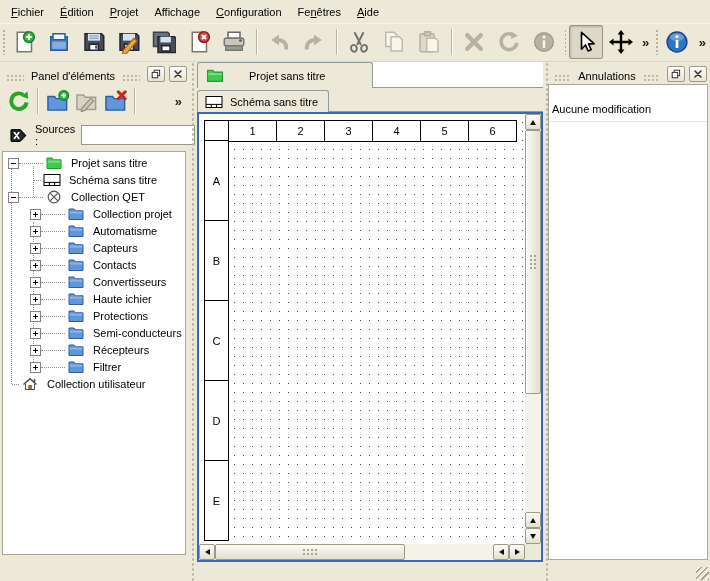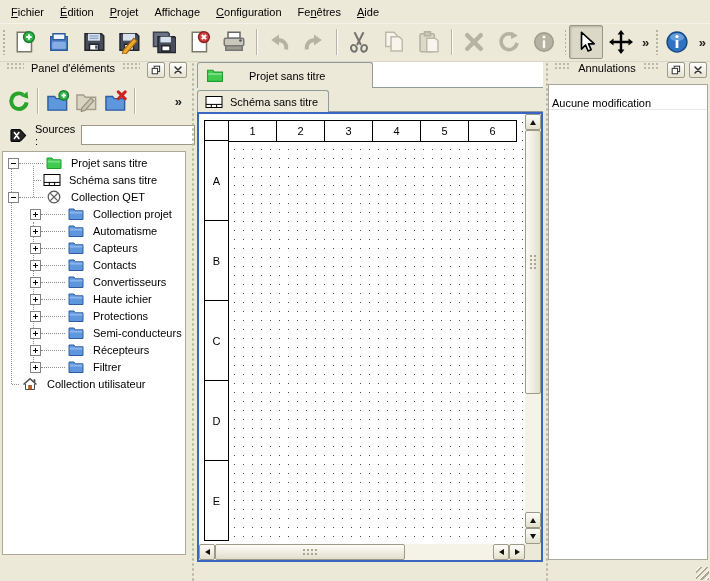--- a/index.html
+++ b/index.html
@@ -17,21 +17,21 @@
   .tb-btn{width:32px;height:32px;margin:0 .5px;display:flex;align-items:center;justify-content:center;border:1px solid transparent;border-radius:2px;flex:none;}
   .tb-btn svg{width:24px;height:24px;}
   .tb-btn.disabled{opacity:.8;}
   .tb-btn.checked{background:#dcd8c8;border:1px solid #9a9786;box-shadow:inset 1px 1px 2px rgba(0,0,0,.18);}
   .tb-sep{width:0;height:26px;margin:0 4px;border-left:1px solid #b8b4a4;border-right:1px solid #fdfcf8;}
   .tb-chevron{font-size:13px;font-weight:bold;color:#222;padding:0 4px;cursor:default;}
 
   
   .dock-left{position:absolute;left:0;top:62px;width:190px;bottom:0;}
   .dock-right{position:absolute;left:548px;top:62px;width:162px;bottom:0;}
-  .dock-title{height:20px;display:flex;align-items:flex-start;padding:0 3px;gap:4px;}
+  .dock-title{height:20px;display:flex;align-items:flex-end;padding:0 3px;gap:4px;}
   .dock-grip{flex:1;height:8px;background-image:radial-gradient(circle,#bdb9a9 1px,transparent 1.3px);background-size:4px 4px;margin:0 3px;}
   .dock-title-text{white-space:nowrap;}
   .dock-btn{width:16px;height:14px;border:1px solid #9d9a88;border-radius:2px;background:linear-gradient(#ffffff,#e6e2d2);display:flex;align-items:center;justify-content:center;flex:none;}
   .dock-btn svg{width:10px;height:10px;}
 
   .panel-toolbar{height:38px;display:flex;align-items:center;padding:0 4px;}
   .pt-btn{width:29px;height:29px;display:flex;align-items:center;justify-content:center;border-radius:2px;flex:none;}
   .pt-btn svg{width:24px;height:23px;}
   .pt-btn.disabled{opacity:.85;}
   .pt-spacer{flex:1;}
@@ -85,21 +85,21 @@
   .grip-h{width:16px;height:9px;background-image:radial-gradient(circle,#aaa694 1px,transparent 1.2px);background-size:4px 4px;}
   .sb-corner{position:absolute;right:0;bottom:0;width:16px;height:16px;background:#ece9d8;}
   .tri{width:0;height:0;}
   .tri-up{border-left:3.5px solid transparent;border-right:3.5px solid transparent;border-bottom:5px solid #111;}
   .tri-down{border-left:3.5px solid transparent;border-right:3.5px solid transparent;border-top:5px solid #111;}
   .tri-left{border-top:3.5px solid transparent;border-bottom:3.5px solid transparent;border-right:5px solid #111;}
   .tri-right{border-top:3.5px solid transparent;border-bottom:3.5px solid transparent;border-left:5px solid #111;}
 
   
   .undo-list{margin:2px 2px 0 0;height:476px;background:#fff;border:1px solid #aca899;box-sizing:border-box;overflow:hidden;}
-  .undo-item{height:17px;box-sizing:border-box;padding:12px 3px;border-bottom:1px solid #e6e6e6;}
+  .undo-item{height:17px;box-sizing:border-box;padding:18px 3px;border-bottom:1px solid #e6e6e6;}
 
   .size-grip{position:absolute;right:1px;bottom:1px;width:13px;height:13px;background:repeating-linear-gradient(135deg,transparent 0 2px,#fdfcf8 2px 3px,#aba794 3px 4.5px);}
 </style>
 </head>
 <body>
 
 <div class="menubar" id="menubar">
     <span class="menu-item"><u>F</u>ichier</span>
     <span class="menu-item"><u>É</u>dition</span>
     <span class="menu-item"><u>P</u>rojet</span>

